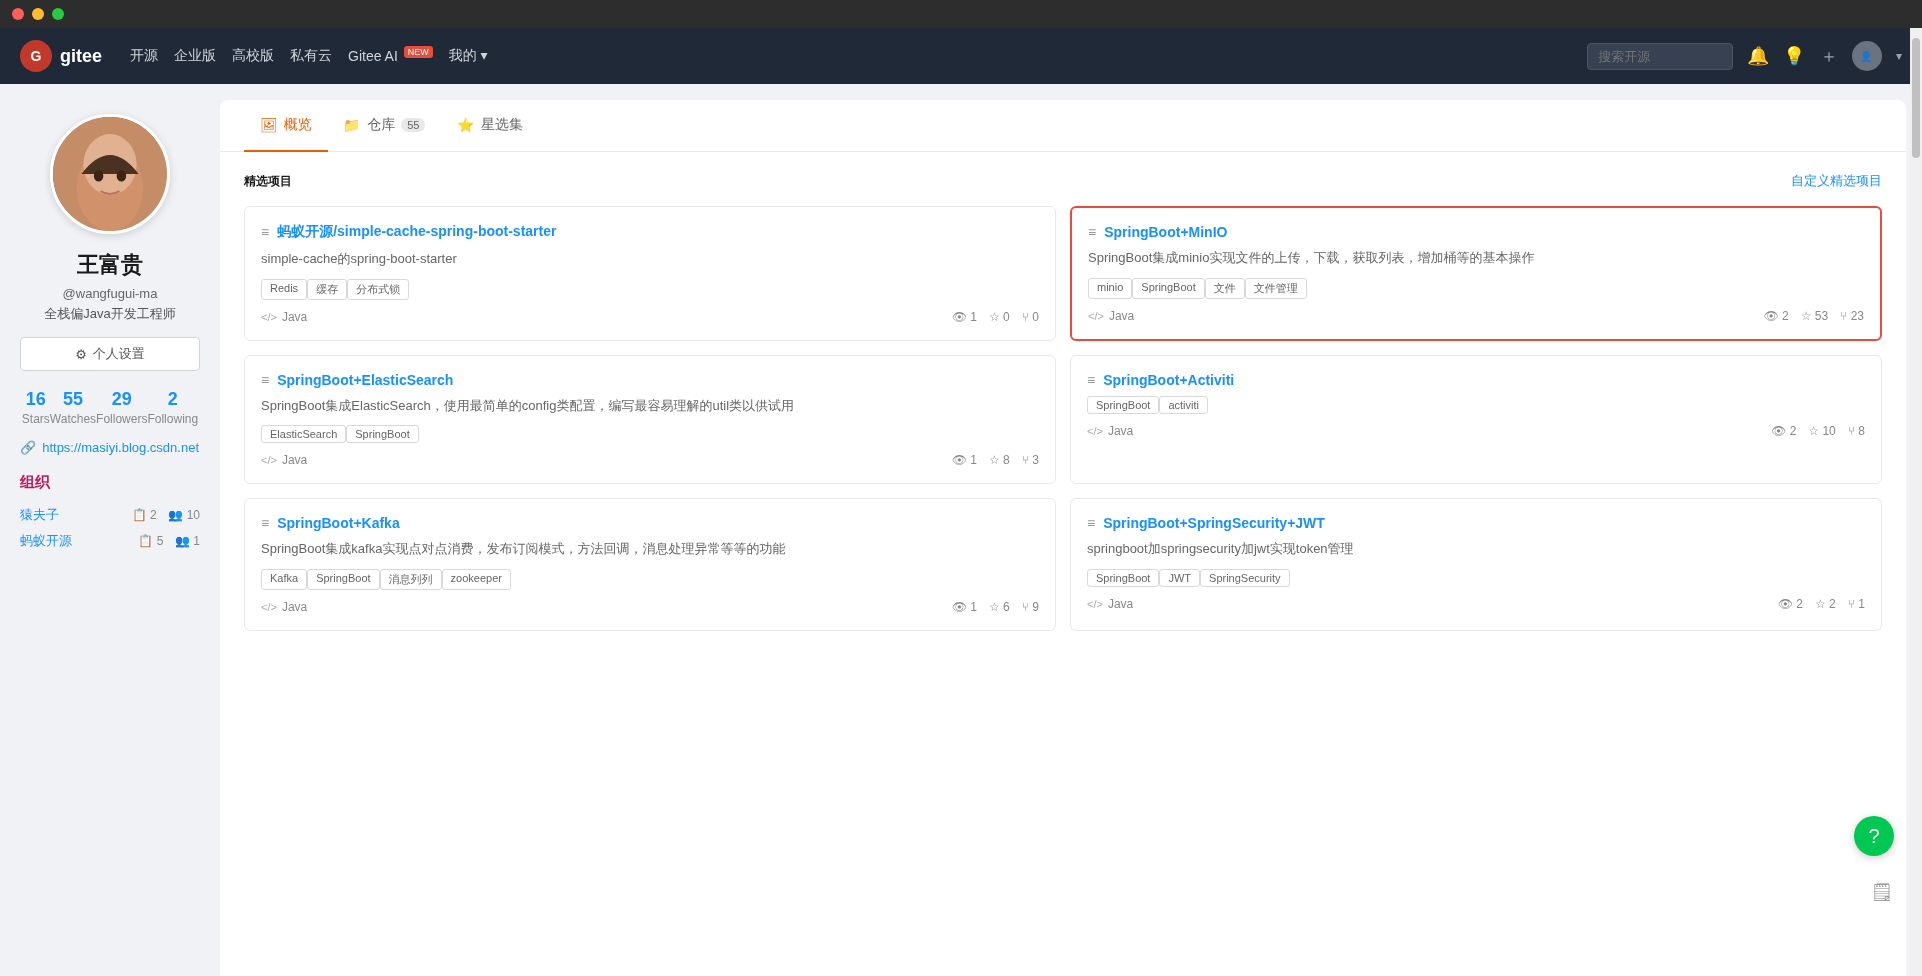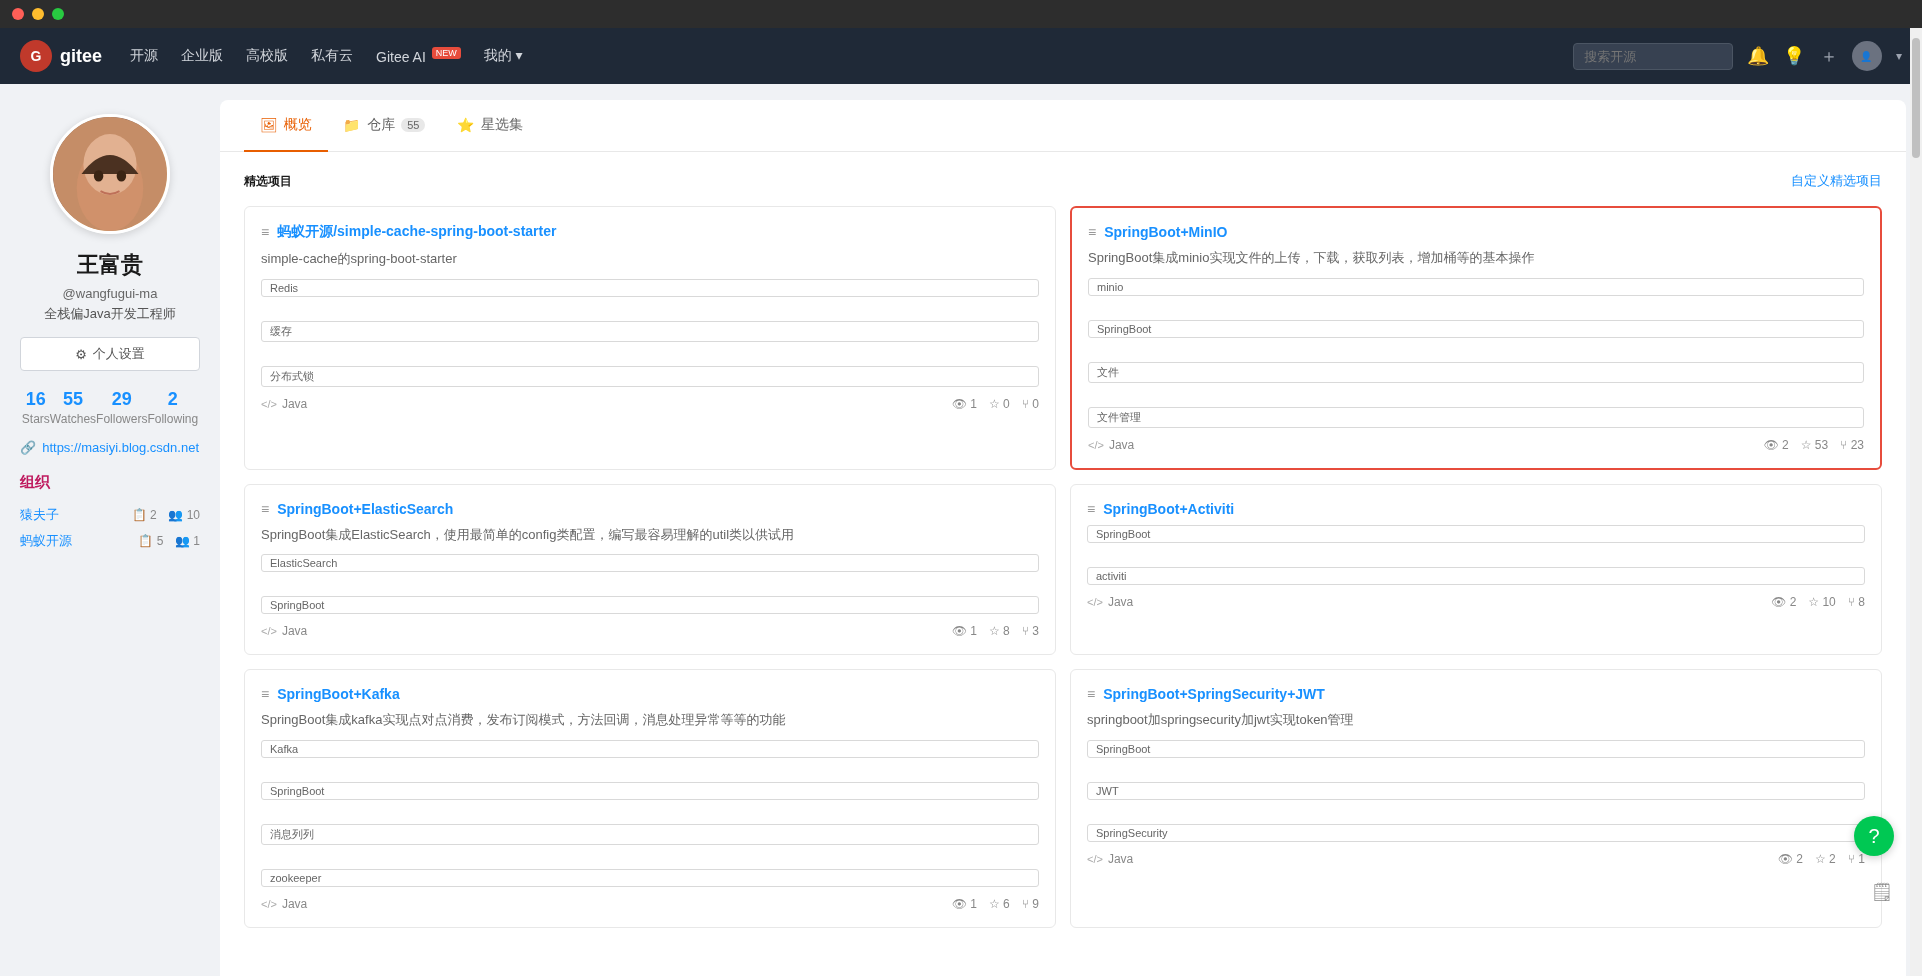--- a/index.html
+++ b/index.html
@@ -36,34 +36,34 @@
       margin-right: 28px;
     }
     .gitee-logo-circle {
       width: 32px; height: 32px;
       background: #c0392b;
       border-radius: 50%;
       display: flex; align-items: center; justify-content: center;
       color: white; font-weight: bold; font-size: 14px;
     }
     .gitee-logo-text { color: white; font-size: 18px; font-weight: 600; }
-    .navbar-links { display: flex; align-items: flex-end; gap: 23px; flex: 1; }
+    .navbar-links { display: flex; align-items: flex-start; gap: 16px; flex: 1; }
     .navbar-link { color: #d1d5db; font-size: 14px; cursor: pointer; text-decoration: none; }
     .new-badge {
       background: #e74c3c; color: white; font-size: 9px;
       padding: 1px 4px; border-radius: 3px; margin-left: 2px;
       vertical-align: super;
     }
     .navbar-right {
       display: flex; align-items: center; gap: 14px;
     }
     .search-box {
       background: #374151; border: 1px solid #4b5563;
       border-radius: 4px; padding: 5px 10px; color: #9ca3af;
-      font-size: 13px; width: 160px;
+      font-size: 13px; width: 146px;
     }
     .navbar-icon { color: #9ca3af; font-size: 18px; cursor: pointer; }
     .avatar-circle {
       width: 30px; height: 30px; border-radius: 50%;
       background: #6b7280; overflow: hidden;
       display: flex; align-items: center; justify-content: center;
       color: white; font-size: 12px; cursor: pointer;
     }
 
     
@@ -180,21 +180,21 @@
       cursor: pointer; transition: box-shadow 0.2s;
     }
     .project-card.highlighted { border: 2px solid #e74c3c; }
     .project-card-header {
       display: flex; align-items: center; gap: 8px;
       margin-bottom: 8px;
     }
     .project-icon { color: #999; font-size: 14px; }
     .project-name { font-size: 14px; font-weight: 600; color: #1890ff; }
     .project-desc { font-size: 13px; color: #666; margin-bottom: 10px; line-height: 1.5; }
-    .tags { display: flex; gap: 24px; flex-wrap: wrap; margin-bottom: 10px; flex-direction: column; }
+    .tags { display: flex; gap: 0; flex-wrap: wrap; margin-bottom: 10px; }
     .tag {
       border: 1px solid #d9d9d9; border-radius: 3px;
       padding: 2px 8px; font-size: 11px; color: #666;
     }
     .project-footer {
       display: flex; align-items: center; justify-content: space-between;
       margin-top: 10px;
     }
     .project-lang {
       display: flex; align-items: center; gap: 5px;

